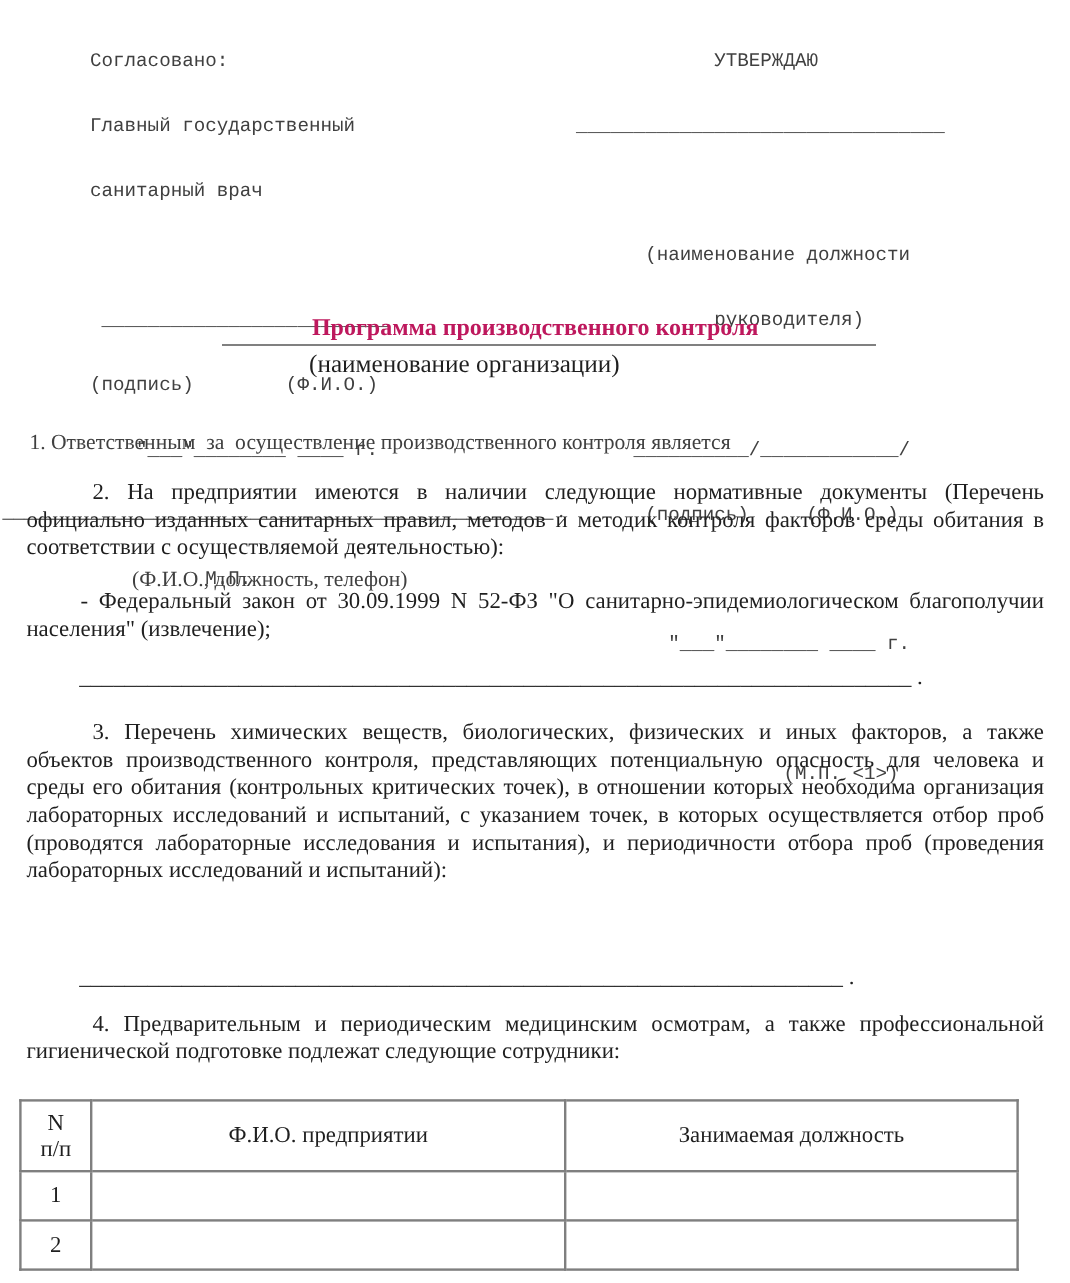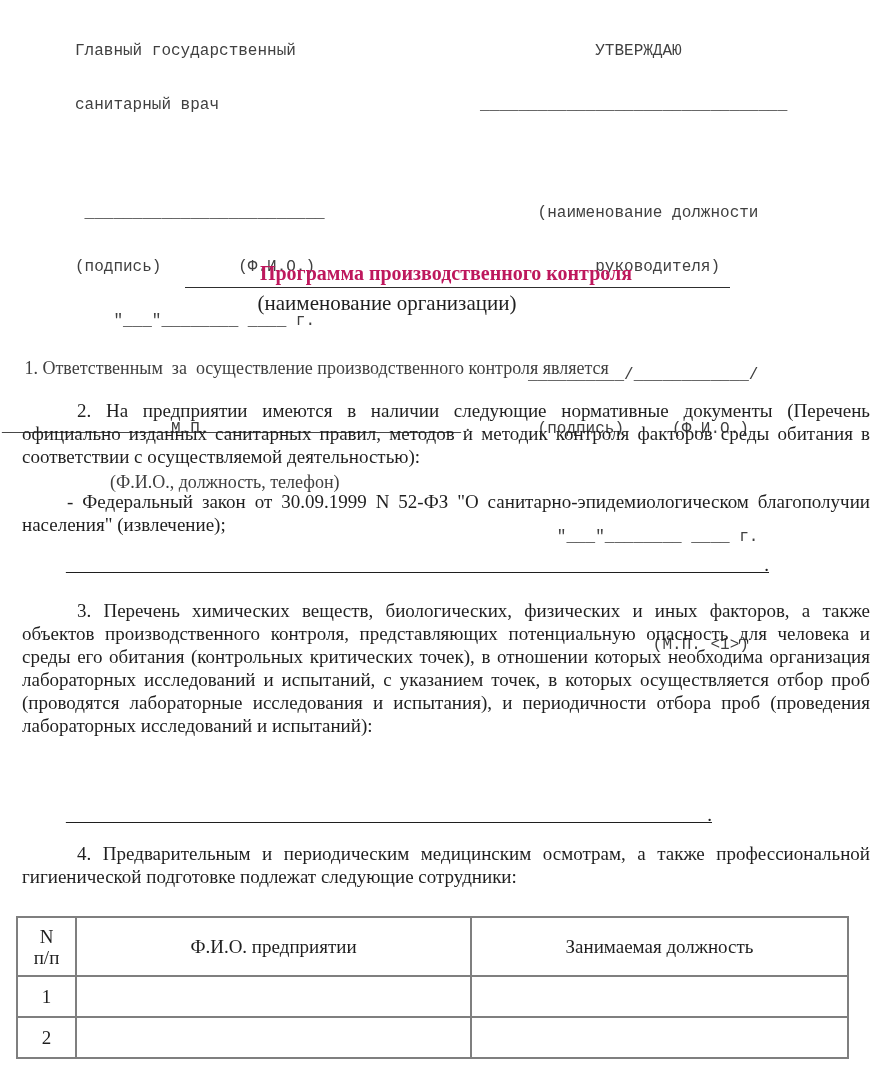--- a/index.html
+++ b/index.html
@@ -58,21 +58,20 @@
   .par2 { top:399px; }
   .fedlaw { top:490px; }
   .par3 { top:599px; }
   .par4 { top:842px; }
 
   
   .ruled-line {
     position:absolute; left:66px;
     font-size:19px; line-height:23px; color:#1f1f1f;
     white-space:pre;
-    text-decoration:underline;
   }
   .rule-after-fedlaw { top:553px; }
   .rule-a { top:760px; }
   .rule-b { top:803px; }
 
   
   .emp-table {
     position:absolute; left:16px; top:916px;
     border-collapse:collapse;
     font-size:19px; line-height:21px; color:#1f1f1f;
@@ -88,20 +87,21 @@
   .col-num { width:59px; white-space:pre-line; }
   .col-fio { width:395px; }
   .col-pos { width:377px; }
 </style>
 </head>
 <body>
 
 <div class="page">
 
   <div class="mono-block approval-left">
+    <div class="mono-line">Согласовано:</div>
     <div class="mono-line">Главный государственный</div>
     <div class="mono-line">санитарный врач</div>
     <div class="mono-line"></div>
     <div class="mono-line"> _________________________</div>
     <div class="mono-line">(подпись)        (Ф.И.О.)</div>
     <div class="mono-line">    "___"________ ____ г.</div>
     <div class="mono-line"></div>
     <div class="mono-line">          М.П.</div>
   </div>
 

